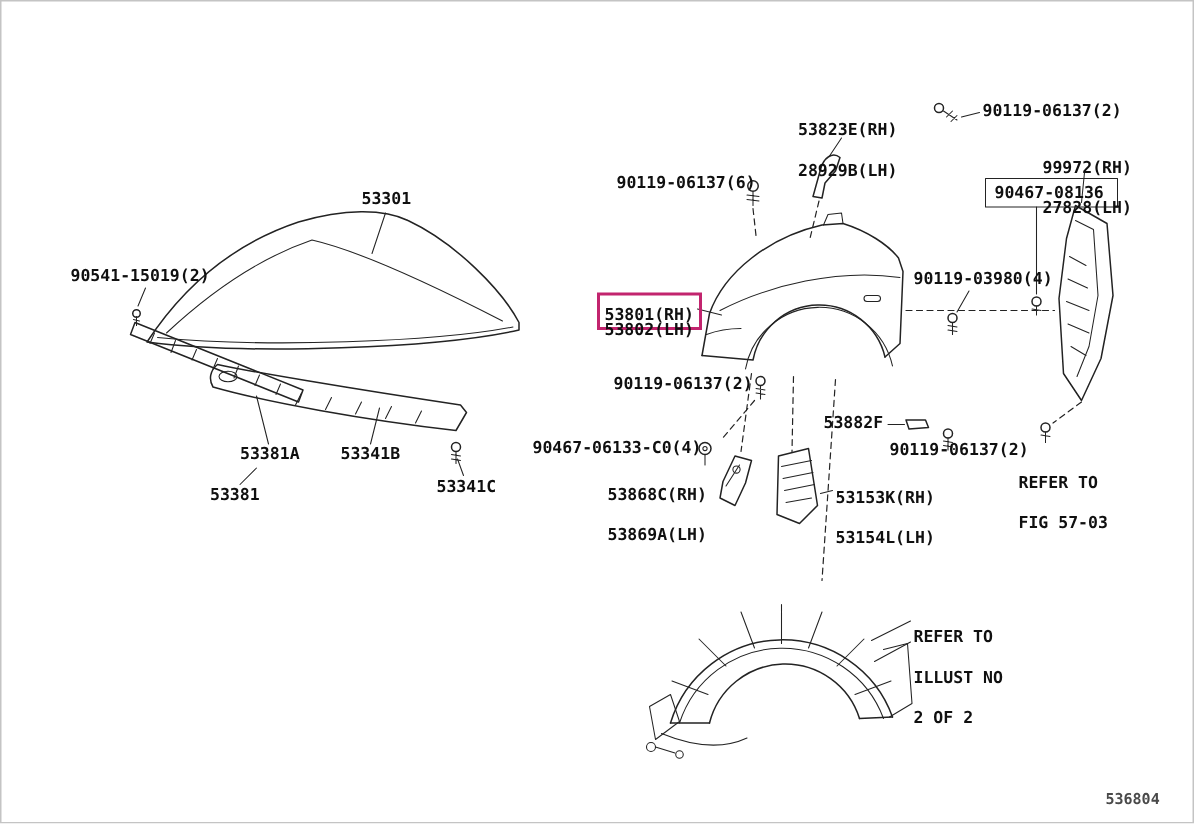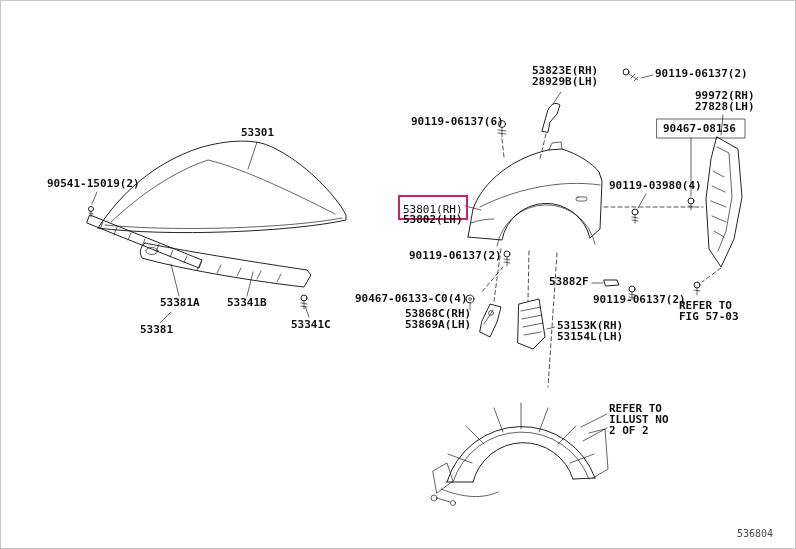--- a/index.html
+++ b/index.html
@@ -10,27 +10,27 @@
     font-family:"DejaVu Sans Mono", monospace;
   }
   .art { position:absolute; left:0; top:0; width:796px; height:549px; }
   .art * { fill:none; stroke:var(--line,#222); stroke-width:1; stroke-linecap:round; stroke-linejoin:round; }
   .art .thin { stroke-width:0.7; }
   .art .dash { stroke-width:0.8; stroke-dasharray:4 3; }
   .lbl {
     position:absolute; color:var(--label,#111); font-size:11px; font-weight:bold;
     line-height:11px; white-space:nowrap; letter-spacing:0;
   }
-  .lbl .ln { line-height:11px; }
+  .lbl .ln { line-height:11px;margin-top:16px; }
   .hl-box {
     position:absolute; border:2px solid var(--highlight,#c2246e);
     padding:1px 3px; background:transparent;
   }
-  .hl-box span { color:var(--label,#111); font-size:11px; font-weight:normal; line-height:12px; white-space:nowrap; }
-  .code { font-size:10px; font-weight:normal; color:#4a4a4a; }
+  .hl-box span { color:var(--label,#111); font-size:11px; font-weight:bold; line-height:12px; white-space:nowrap; }
+  .code { font-size:10px; font-weight:bold; color:#4a4a4a; }
 </style>
 </head>
 <body>
 
 <div class="stage">
 
   <svg class="art" viewBox="0 0 796 549">
 
     <g>
       <path d="M97,227 C120,192 153,162 198,147 C228,138 255,138 271,146 C303,161 334,193 345,214 L345,219 C291,231 166,236 97,227 Z"></path>
@@ -198,21 +198,21 @@
   <div class="lbl" style="left:408px;top:249px">90119-06137(2)</div>
   <div class="lbl" style="left:548px;top:275px">53882F</div>
   <div class="lbl" style="left:592px;top:293px">90119-06137(2)</div>
   <div class="lbl" style="left:354px;top:292px">90467-06133-C0(4)</div>
 
   <div class="lbl" style="left:404px;top:307px">
     <div class="ln">53868C(RH)</div>
     <div class="ln">53869A(LH)</div>
   </div>
 
-  <div class="lbl" style="left:556px;top:319px">
+  <div class="lbl" style="left:556px;top:309px">
     <div class="ln">53153K(RH)</div>
     <div class="ln">53154L(LH)</div>
   </div>
 
   <div class="lbl" style="left:678px;top:299px">
     <div class="ln">REFER TO</div>
     <div class="ln">FIG 57-03</div>
   </div>
 
   <div class="lbl" style="left:608px;top:402px">

